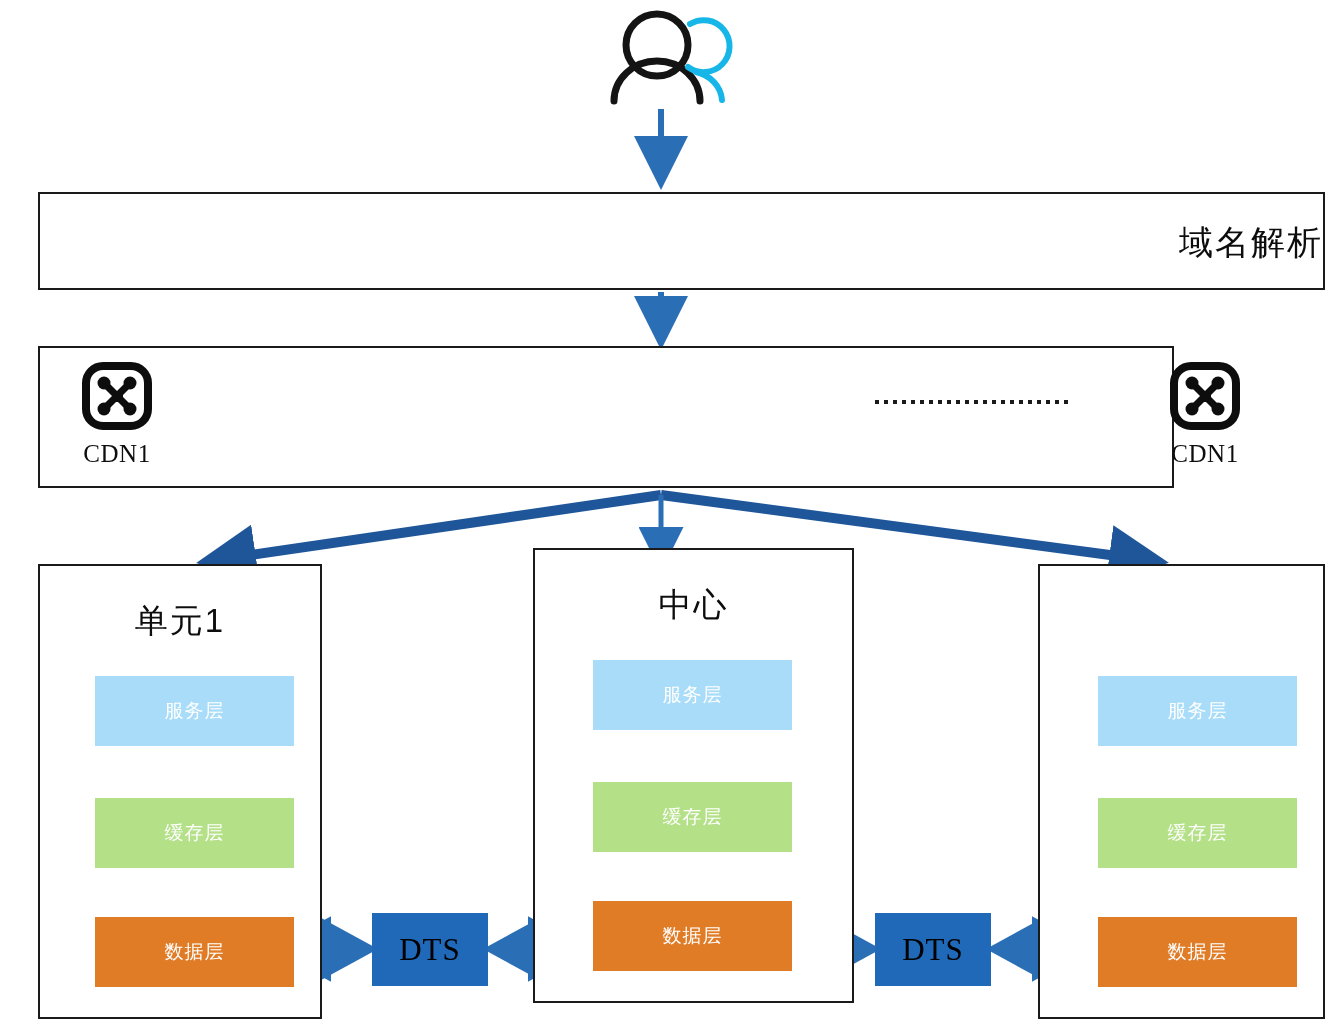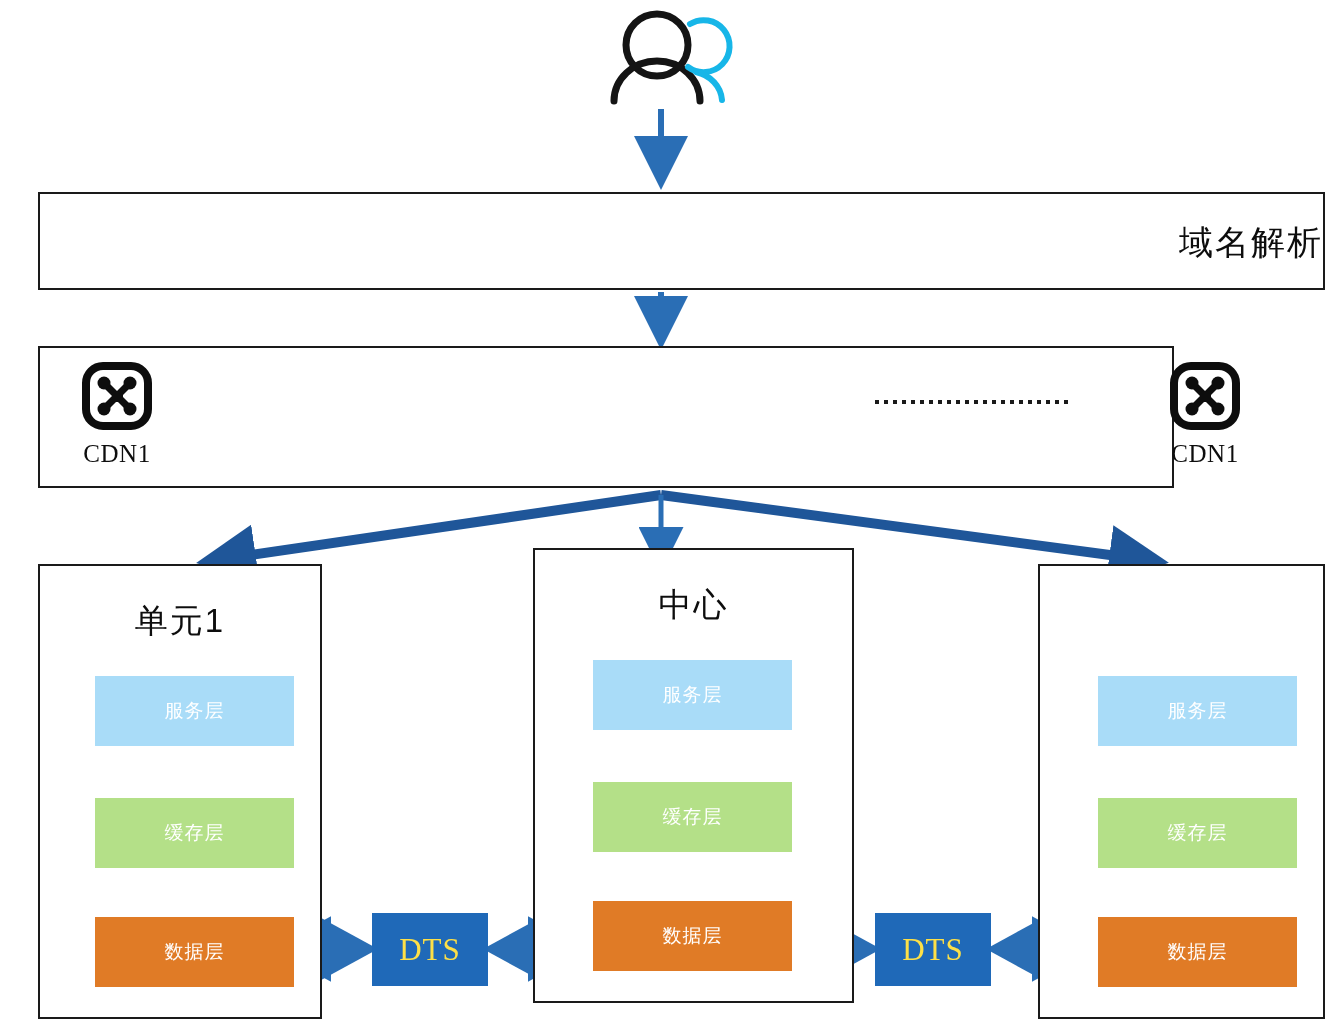--- a/index.html
+++ b/index.html
@@ -50,21 +50,21 @@
     font-family: "Liberation Serif", "DejaVu Serif", serif;
     letter-spacing: 1px;
     margin-left: 16px;
   }
   .dts-box {
     position: absolute;
     box-sizing: border-box;
     display: flex;
     align-items: center;
     justify-content: center;
-    color: #fde047;
+    color: #000000;
     font-size: 31px;
     font-family: "Liberation Serif", "DejaVu Serif", serif;
     letter-spacing: 1px;
   }
   .cdn-node {
     position: absolute;
     width: 110px;
     text-align: center;
   }
   .cdn-icon {

